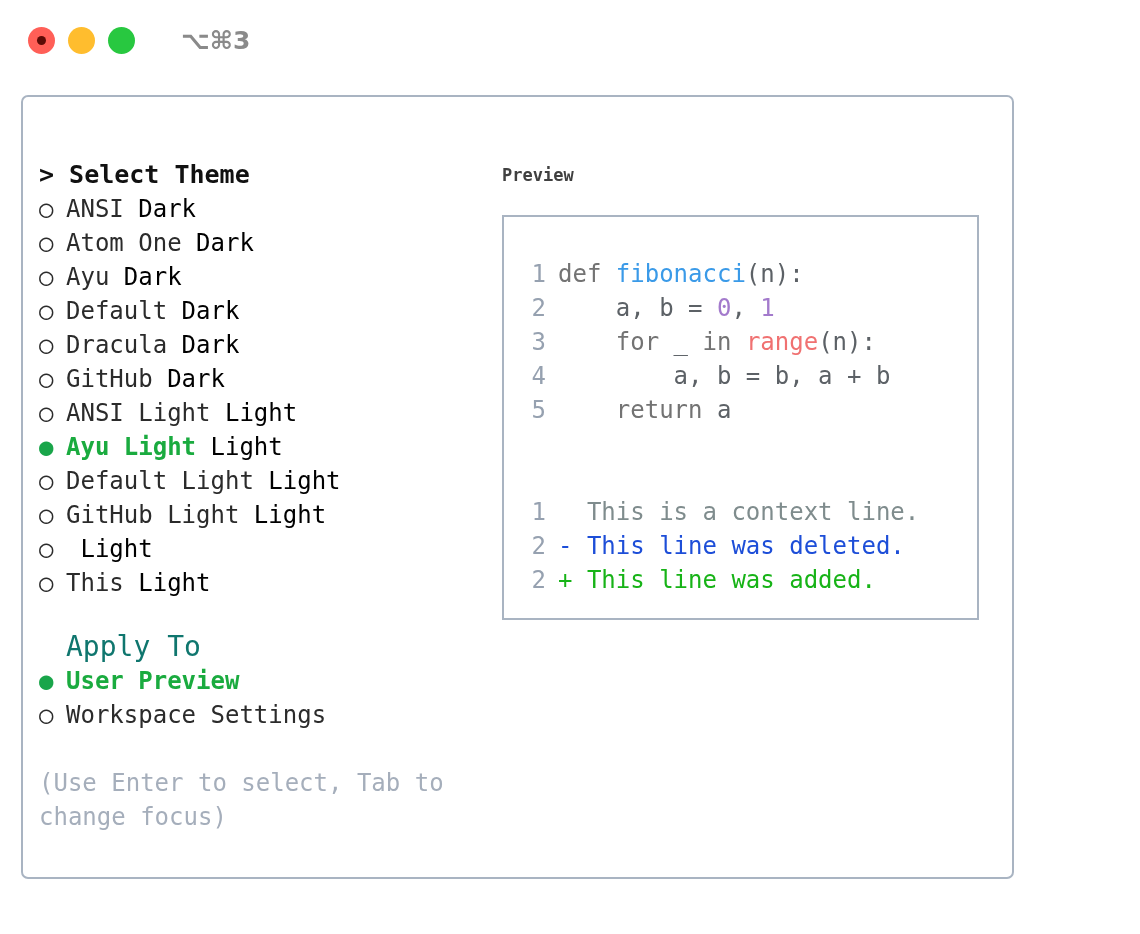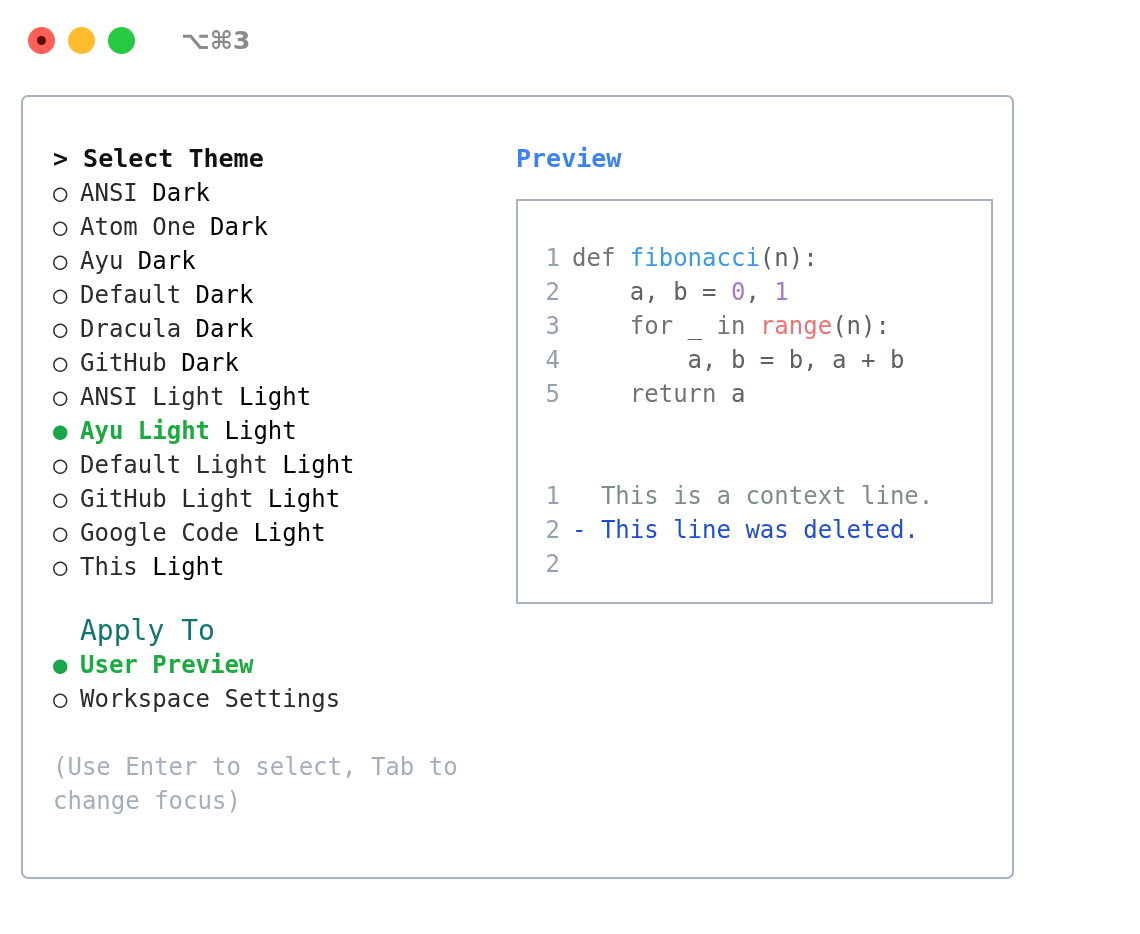--- a/index.html
+++ b/index.html
@@ -71,24 +71,23 @@
     width: 993px;
     height: 784px;
     border: 2px solid #a9b4c2;
     border-radius: 7px;
     box-sizing: border-box;
     background: #ffffff;
   }
 
   .columns {
     position: absolute;
-    left: 0; top: 0;
+    left: 0; top: 16px;
     width: 100%;
     height: 100%;
-    margin-left: 14px;
   }
 
   
   .left-col {
     position: absolute;
     left: 16px;
     top: 45px;
     width: 430px;
   }
 
@@ -139,23 +138,23 @@
 
   
   .right-col {
     position: absolute;
     left: 479px;
     top: 45px;
     width: 490px;
   }
 
   .preview-title {
-    font-size: 25px;
+    font-size: 17px;
     font-weight: bold;
-    color: #3b82f6;
+    color: #404040;
     line-height: 34px;
   }
 
   .preview-box {
     margin-top: 23px;
     width: 477px;
     height: 405px;
     border: 2px solid #a9b4c2;
     box-sizing: border-box;
     background: #ffffff;
@@ -212,21 +211,21 @@
             <div class="opt-row"><span class="marker">○</span><span class="opt-name">ANSI</span><span class="opt-kind"> Dark</span></div>
             <div class="opt-row"><span class="marker">○</span><span class="opt-name">Atom One</span><span class="opt-kind"> Dark</span></div>
             <div class="opt-row"><span class="marker">○</span><span class="opt-name">Ayu</span><span class="opt-kind"> Dark</span></div>
             <div class="opt-row"><span class="marker">○</span><span class="opt-name">Default</span><span class="opt-kind"> Dark</span></div>
             <div class="opt-row"><span class="marker">○</span><span class="opt-name">Dracula</span><span class="opt-kind"> Dark</span></div>
             <div class="opt-row"><span class="marker">○</span><span class="opt-name">GitHub</span><span class="opt-kind"> Dark</span></div>
             <div class="opt-row"><span class="marker">○</span><span class="opt-name">ANSI Light</span><span class="opt-kind"> Light</span></div>
             <div class="opt-row selected"><span class="marker selected">●</span><span class="opt-name">Ayu Light</span><span class="opt-kind"> Light</span></div>
             <div class="opt-row"><span class="marker">○</span><span class="opt-name">Default Light</span><span class="opt-kind"> Light</span></div>
             <div class="opt-row"><span class="marker">○</span><span class="opt-name">GitHub Light</span><span class="opt-kind"> Light</span></div>
-            <div class="opt-row"><span class="marker">○</span><span class="opt-name">Google Code</span><span class="opt-kind"> Light</span></div>
+            <div class="opt-row"><span class="marker">○</span><span class="opt-kind"> Light</span></div>
             <div class="opt-row"><span class="marker">○</span><span class="opt-name">This</span><span class="opt-kind"> Light</span></div>
           </div>
 
         <div class="group-gap"></div>
 
         <div class="apply-title">Apply To</div>
         <div id="apply-list">
             <div class="opt-row selected"><span class="marker selected">●</span><span class="opt-name">User Preview</span></div>
             <div class="opt-row"><span class="marker">○</span><span class="opt-name">Workspace Settings</span></div>
           </div>
@@ -242,20 +241,20 @@
               <div class="code-line"><span class="lineno">2</span><span class="code-text"><span class="tok-plain">    a, b = </span><span class="tok-num">0</span><span class="tok-plain">, </span><span class="tok-num">1</span></span></div>
               <div class="code-line"><span class="lineno">3</span><span class="code-text"><span class="tok-plain">    </span><span class="tok-kw">for</span><span class="tok-plain"> _ </span><span class="tok-kw">in</span><span class="tok-plain"> </span><span class="tok-call">range</span><span class="tok-plain">(n):</span></span></div>
               <div class="code-line"><span class="lineno">4</span><span class="code-text"><span class="tok-plain">        a, b = b, a + b</span></span></div>
               <div class="code-line"><span class="lineno">5</span><span class="code-text"><span class="tok-plain">    </span><span class="tok-kw">return</span><span class="tok-plain"> a</span></span></div>
             </div>
           <div class="blank-line"></div>
           <div class="blank-line"></div>
           <div id="diff-block">
               <div class="code-line"><span class="lineno">1</span><span class="diff-ctx">  This is a context line.</span></div>
               <div class="code-line"><span class="lineno">2</span><span class="diff-del">- This line was deleted.</span></div>
-              <div class="code-line"><span class="lineno">2</span></div>
+              <div class="code-line"><span class="lineno">2</span><span class="diff-add">+ This line was added.</span></div>
             </div>
         </div>
       </div>
 
     </div>
   </div>
 </div>
 
 </body></html>

